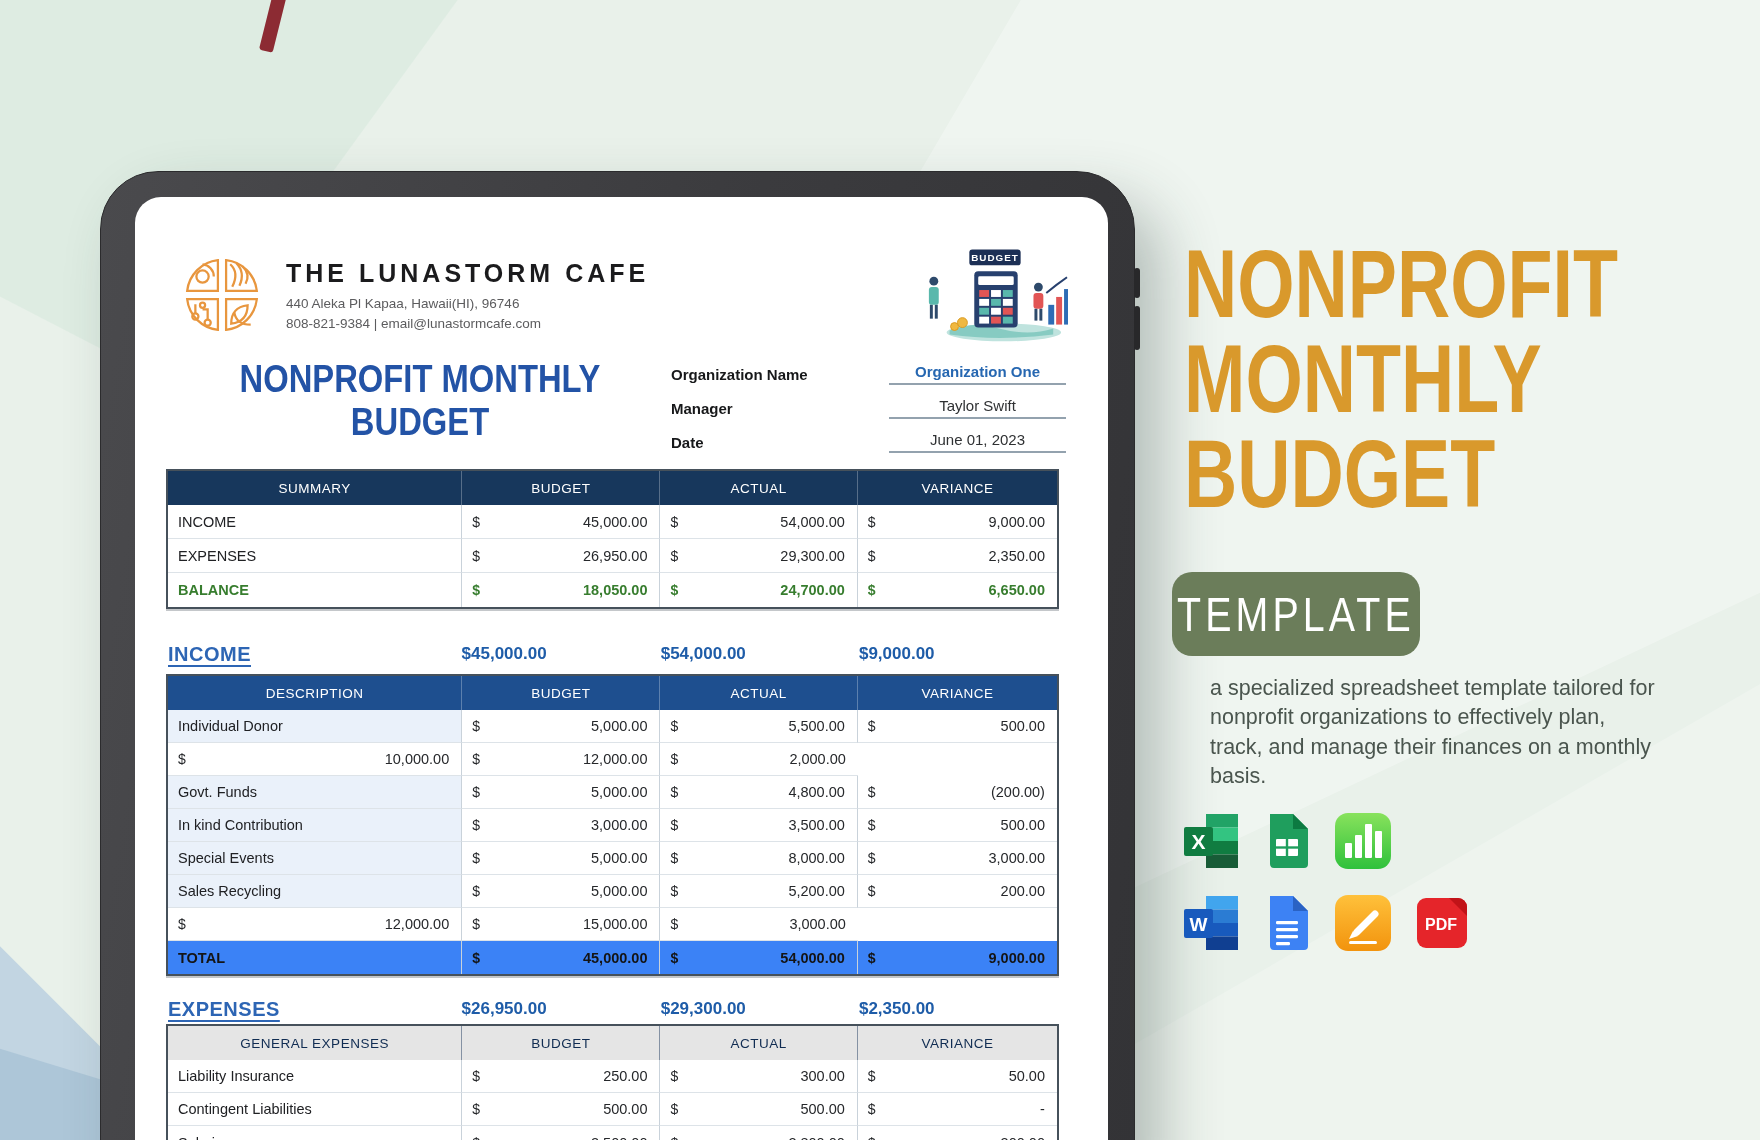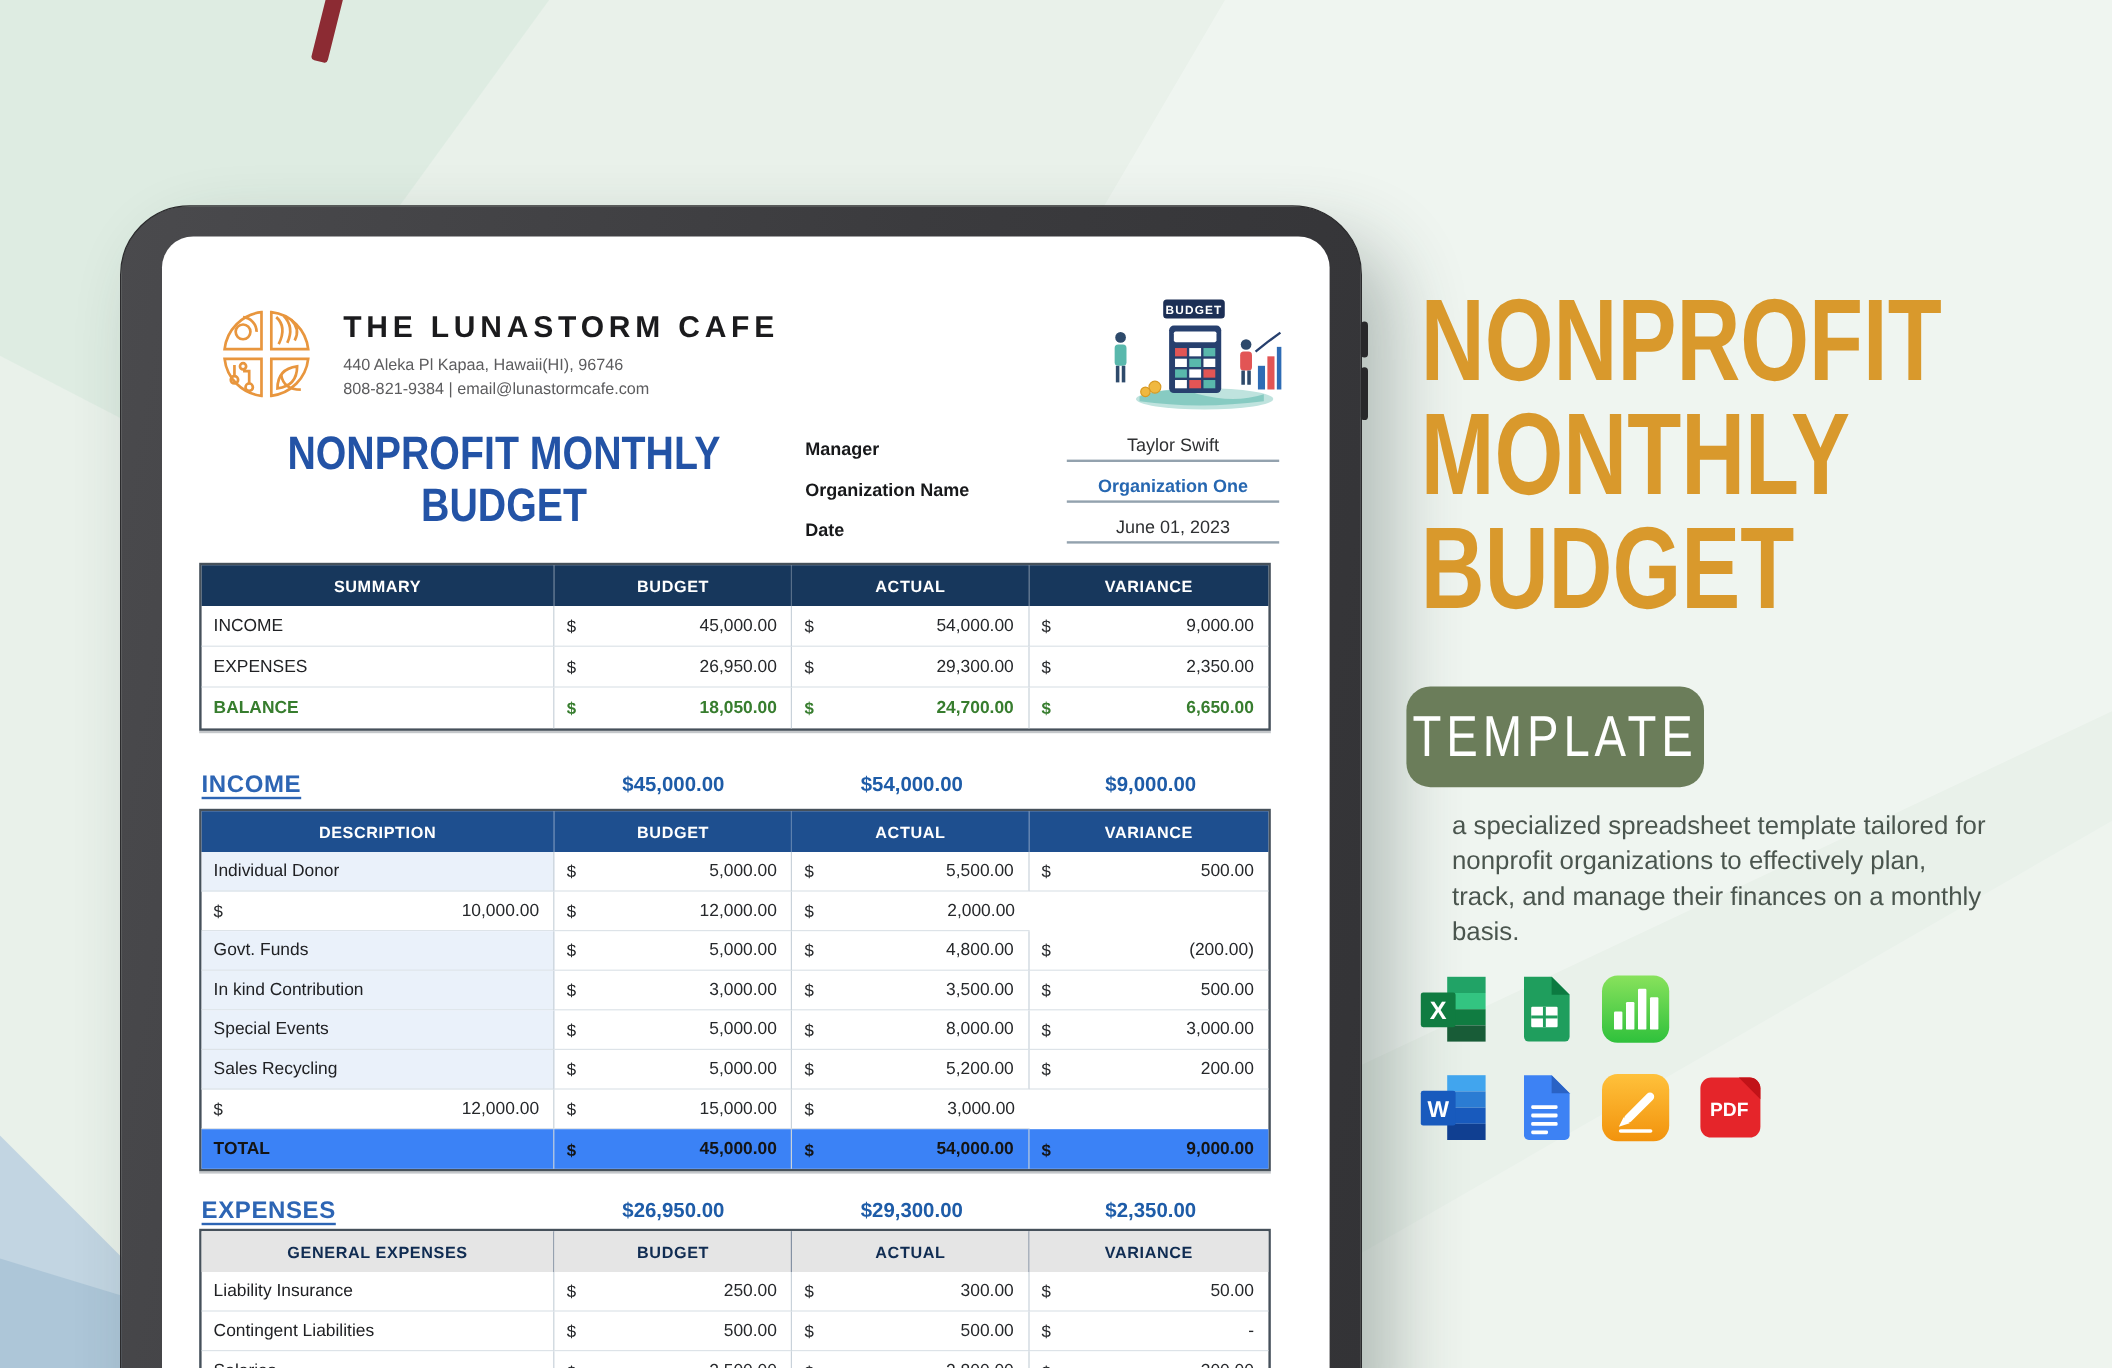--- a/index.html
+++ b/index.html
@@ -48,34 +48,34 @@
 
   
   .gtable { position:absolute; left:0; width:893px; border:2px solid #46515b;
     box-shadow:0 2px 0 rgba(60,70,80,.30); background:#fff; }
   .trow { display:grid; grid-template-columns:33.1% 22.3% 22.2% 22.4%; height:33px; }
   .trow.thead { height:34px; }
   .summary-t .trow { height:34px; }
   .tcell { display:flex; align-items:center; border-right:1px solid #c9d2da; border-bottom:1px solid #dde3e8; overflow:hidden; }
   .trow .tcell:last-child { border-right:none; }
   .gtable .trow:last-child .tcell { border-bottom:none; }
-  .thead .tcell { justify-content:center; color:#ffffff; font-weight:700; font-size:13.5px; letter-spacing:.5px; border-right:1.5px solid rgba(255,255,255,.28); border-bottom:none; }
+  .thead .tcell { justify-content:center; color:#ffffff; font-weight:400; font-size:13.5px; letter-spacing:.5px; border-right:1.5px solid rgba(255,255,255,.28); border-bottom:none; }
   .summary-t .thead .tcell { background:#17375c; }
   .income-t .thead .tcell { background:#1e4f8f; }
   .expenses-t .thead .tcell { background:#e5e5e5; color:#102c52; border-right-color:rgba(14,43,82,.45); }
   .label-cell { padding-left:10px; font-size:14.5px; color:#202124; }
   .money-cell { justify-content:space-between; padding:0 12px 0 10px; font-size:14.5px; color:#26282b; }
   .cur { font-size:14px; }
   .tint .label-cell { background:#eaf1fa; }
   .balance .label-cell, .balance .money-cell, .balance .cur { color:#377d2e; font-weight:700; }
   .total .tcell { background:#3b82f6; font-weight:700; color:#141414; }
 
   .sec-line { position:absolute; left:0; width:893px; display:grid; grid-template-columns:33.1% 22.3% 22.2% 22.4%; align-items:center; height:30px; }
   .sec-title { font-size:20px; font-weight:800; color:#2d65b4; text-decoration:underline; text-decoration-thickness:2px; text-underline-offset:4px; padding-left:2px; letter-spacing:.5px; }
-  .sec-total { text-align:center; font-size:17px; font-weight:700; color:#1e5ca8; }
+  .sec-total { text-align:left; font-size:17px; font-weight:700; color:#1e5ca8; }
 
   
   .big-title { position:absolute; left:1184px; top:236px; color:#d9992c; font-weight:800; font-size:97px; line-height:95px; transform:scaleX(.76); transform-origin:left top; white-space:nowrap; }
   .badge { position:absolute; left:1172px; top:572px; width:248px; height:84px; background:#6b7d5a; border-radius:20px; display:flex; align-items:center; justify-content:center; }
   .badge span { color:#fff; font-size:48px; font-weight:400; letter-spacing:5px; transform:scaleX(.82); white-space:nowrap; }
   .desc { position:absolute; left:1178px; top:674px; width:450px; font-size:21.5px; line-height:29.4px; color:#4a554e;margin-left:32px; }
   .apps { position:absolute; display:flex; align-items:flex-end; gap:24px; }
   .apps.row1 { left:1182px; top:812px; }
   .apps.row2 { left:1182px; top:894px; }
   .appicon { display:block; }
@@ -153,26 +153,26 @@
             <circle cx="35" cy="84" r="4" fill="#f0b840" stroke="#d99a22"></circle>
         </svg>
 
         <div class="doc-title">
           <div>NONPROFIT MONTHLY</div>
           <div>BUDGET</div>
         </div>
 
         <div class="fields">
           <div class="frow">
+            <div class="flabel">Organization Name</div>
+            <div class="fvalue highlight">Organization One</div>
+          </div>
+          <div class="frow">
             <div class="flabel">Manager</div>
             <div class="fvalue">Taylor Swift</div>
-          </div>
-          <div class="frow">
-            <div class="flabel">Organization Name</div>
-            <div class="fvalue highlight">Organization One</div>
           </div>
           <div class="frow">
             <div class="flabel">Date</div>
             <div class="fvalue">June 01, 2023</div>
           </div>
         </div>
 
         <div class="gtable summary-t" style="top:272px">
             <div class="trow thead">
               <div class="tcell">SUMMARY</div>

